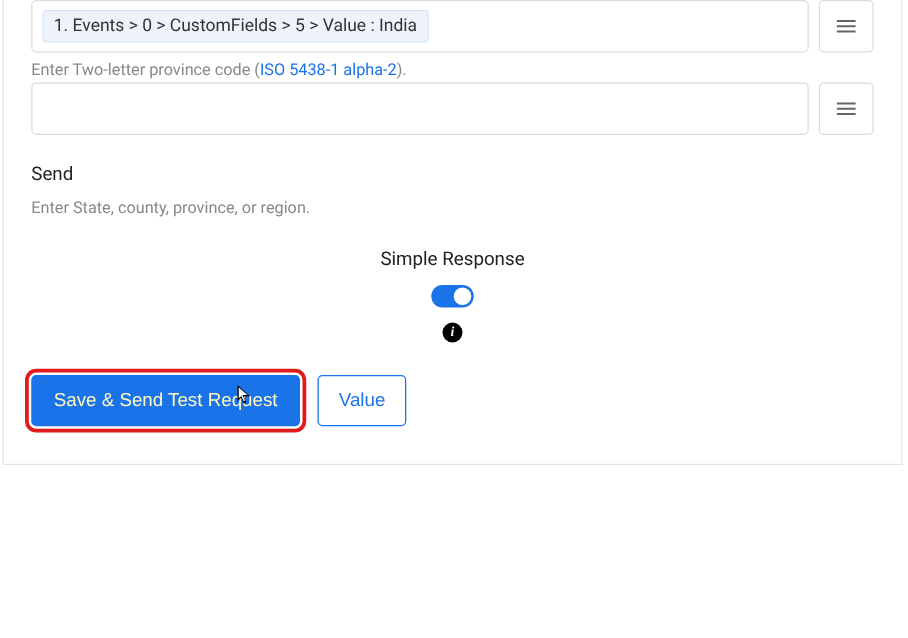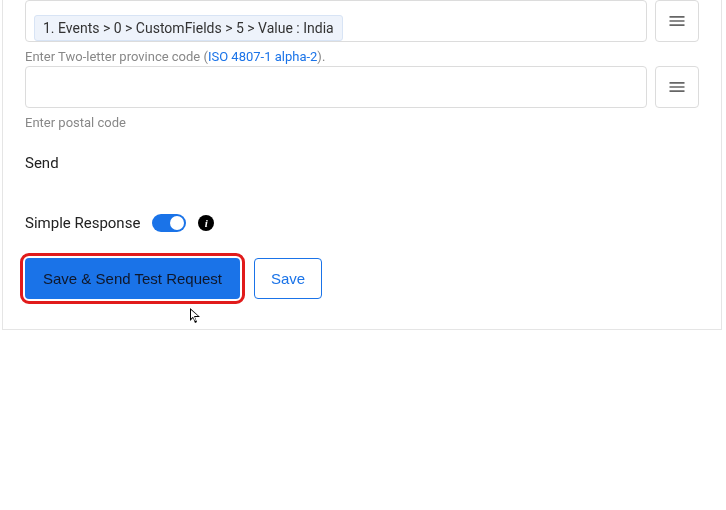--- a/index.html
+++ b/index.html
@@ -34,21 +34,21 @@
     display: flex;
     align-items: stretch;
     gap: 8px;
   }
   .field-box {
     flex: 1;
     border: 1px solid #dcdcdc;
     border-radius: 4px;
     height: 42px;
     display: flex;
-    align-items: flex-end;
+    align-items: center;
     padding: 0 8px;
     background: #fff;
   }
   .chip {
     background: #eef3fb;
     border: 1px solid #d8e4f5;
     border-radius: 3px;
     color: #333;
     font-size: 14px;
     padding: 4px 8px;
@@ -64,21 +64,22 @@
     justify-content: center;
     cursor: pointer;
   }
   .menu-btn svg { width: 20px; height: 20px; }
   .below-helper { margin-top: 6px; }
 
   .toggle-row {
     display: flex;
     align-items: center;
     gap: 12px;
-    margin-top: 42px;
+    margin-top: 22px;
+    flex-direction: column;
   }
   .toggle-label { color: #222; font-size: 15px; }
   .switch {
     width: 34px; height: 18px; border-radius: 9px;
     background: #1a73e8; position: relative;
     display: inline-block; cursor: pointer;
   }
   .switch::after {
     content: ""; position: absolute; right: 2px; top: 2px;
     width: 14px; height: 14px; border-radius: 50%; background: #fff;
@@ -88,21 +89,21 @@
     background: #000; color: #fff; font-size: 11px; font-weight: bold;
     display: inline-flex; align-items: center; justify-content: center;
     font-style: italic; font-family: Georgia, serif;
   }
 
   .button-row {
     display: flex; gap: 14px; margin-top: 26px;
   }
   .btn-primary {
     background: #1a73e8;
-    color: #0f172a;
+    color: #fef9c3;
     border: none;
     border-radius: 4px;
     padding: 12px 18px;
     font-size: 15px;
     cursor: pointer;
     outline: 3px solid #e11b1b;
     outline-offset: 2px;
   }
   .btn-secondary {
     background: #fff;
@@ -130,44 +131,44 @@
     <div class="field-box">
       <span class="chip">1. Events &gt; 0 &gt; CustomFields &gt; 5 &gt; Value : India</span>
     </div>
     <div class="menu-btn">
       <svg viewBox="0 0 24 24">
           <path fill="#666" d="M3 6h18v2H3V6zm0 5h18v2H3v-2zm0 5h18v2H3v-2z"></path>
         </svg>
     </div>
   </div>
   <div class="helper below-helper">
-    <span>Enter Two-letter province code (</span><a href="#">ISO 4807-1 alpha-2</a><span>).</span>
+    <span>Enter Two-letter province code (</span><a href="#">ISO 5438-1 alpha-2</a><span>).</span>
   </div>
 
   <div class="input-row">
     <div class="field-box"></div>
     <div class="menu-btn">
       <svg viewBox="0 0 24 24">
           <path fill="#666" d="M3 6h18v2H3V6zm0 5h18v2H3v-2zm0 5h18v2H3v-2z"></path>
         </svg>
     </div>
   </div>
-  <div class="helper below-helper">Enter postal code</div>
 
   <div class="field-label">Send</div>
+  <div class="helper below-helper">Enter State, county, province, or region.</div>
 
   <div class="toggle-row">
     <span class="toggle-label">Simple Response</span>
     <span class="switch"></span>
     <span class="info-icon">i</span>
   </div>
 
   <div class="button-row">
     <button class="btn-primary">Save &amp; Send Test Request</button>
-    <button class="btn-secondary">Save</button>
+    <button class="btn-secondary">Value</button>
   </div>
 
 </div>
 
 <svg class="cursor" viewBox="0 0 14 18">
   <path fill="#000" d="M1 1 L1 14 L4 11 L6 16 L8 15 L6 10 L11 10 Z"></path>
   <path fill="#fff" d="M2 3 L2 11.5 L4 9.7 L6 14 L7 13.5 L5 9 L9 9 Z"></path>
 </svg>
 
 </body></html>

